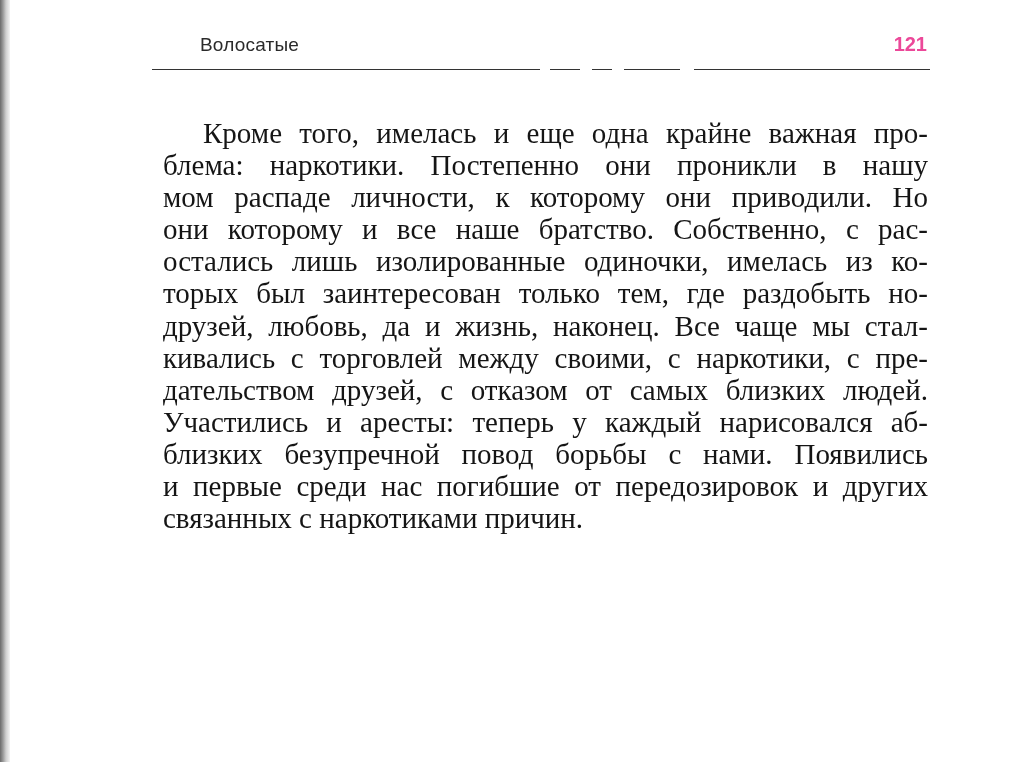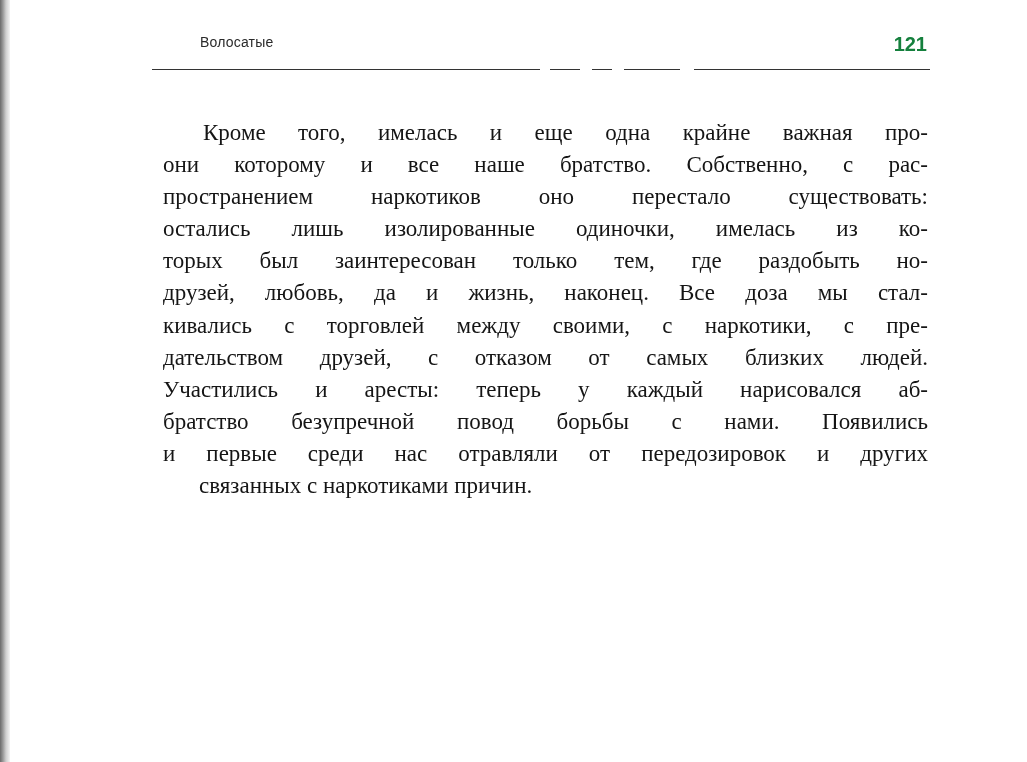--- a/index.html
+++ b/index.html
@@ -26,32 +26,32 @@
       left: 200px;
       top: 34px;
       width: 727px;
       height: 28px;
     }
     .running-title {
       position: absolute;
       left: 0;
       top: 0;
       font-family: "Liberation Sans", sans-serif;
-      font-size: 14px;
+      font-size: 19px;
       color: #2a2a2a;
       letter-spacing: 0.2px;
     }
     .page-number {
       position: absolute;
       right: 0;
       top: -1px;
       font-family: "Liberation Sans", sans-serif;
       font-size: 20px;
       font-weight: bold;
-      color: #15803d;
+      color: #ec4899;
     }
     .header-rule {
       position: absolute;
       left: 152px;
       top: 69px;
       width: 778px;
       height: 0;
       border-top: 1.5px solid #333;
     }
     .rule-gap {
@@ -61,58 +61,58 @@
       background: #ffffff;
     }
     .body-text {
       position: absolute;
       left: 163px;
       top: 117px;
       width: 765px;
     }
     .line {
       font-family: "Liberation Serif", serif;
-      font-size: 23px;
+      font-size: 29px;
       color: #151515;
       height: 32.1px;
       line-height: 32.1px;
       white-space: nowrap;
       text-align: justify;
       text-align-last: justify;
     }
     .line.indent {
       padding-left: 40px;
     }
     .line.last {
       text-align-last: left;
-      margin-left: 36px;
     }
   </style>
 </head>
 <body>
 
 <div class="left-edge"></div>
 
 <div class="running-head">
   <span class="running-title">Волосатые</span>
   <span class="page-number">121</span>
 </div>
 
 <div class="header-rule"></div>
 <div class="rule-gap" style="left:540px;width:10px;"></div>
 <div class="rule-gap" style="left:580px;width:12px;"></div>
 <div class="rule-gap" style="left:612px;width:12px;"></div>
 <div class="rule-gap" style="left:680px;width:14px;"></div>
 
 <div class="body-text">
   <div class="line indent">Кроме того, имелась и еще одна крайне важная про-</div>
+  <div class="line">блема: наркотики. Постепенно они проникли в нашу</div>
+  <div class="line">мом распаде личности, к которому они приводили. Но</div>
   <div class="line">они которому и все наше братство. Собственно, с рас-</div>
-  <div class="line">пространением наркотиков оно перестало существовать:</div>
   <div class="line">остались лишь изолированные одиночки, имелась из ко-</div>
   <div class="line">торых был заинтересован только тем, где раздобыть но-</div>
-  <div class="line">друзей, любовь, да и жизнь, наконец. Все доза мы стал-</div>
+  <div class="line">друзей, любовь, да и жизнь, наконец. Все чаще мы стал-</div>
   <div class="line">кивались с торговлей между своими, с наркотики, с пре-</div>
   <div class="line">дательством друзей, с отказом от самых близких людей.</div>
   <div class="line">Участились и аресты: теперь у каждый нарисовался аб-</div>
-  <div class="line">братство безупречной повод борьбы с нами. Появились</div>
-  <div class="line">и первые среди нас отравляли от передозировок и других</div>
+  <div class="line">близких безупречной повод борьбы с нами. Появились</div>
+  <div class="line">и первые среди нас погибшие от передозировок и других</div>
   <div class="line last">связанных с наркотиками причин.</div>
 </div>
 
 </body></html>

